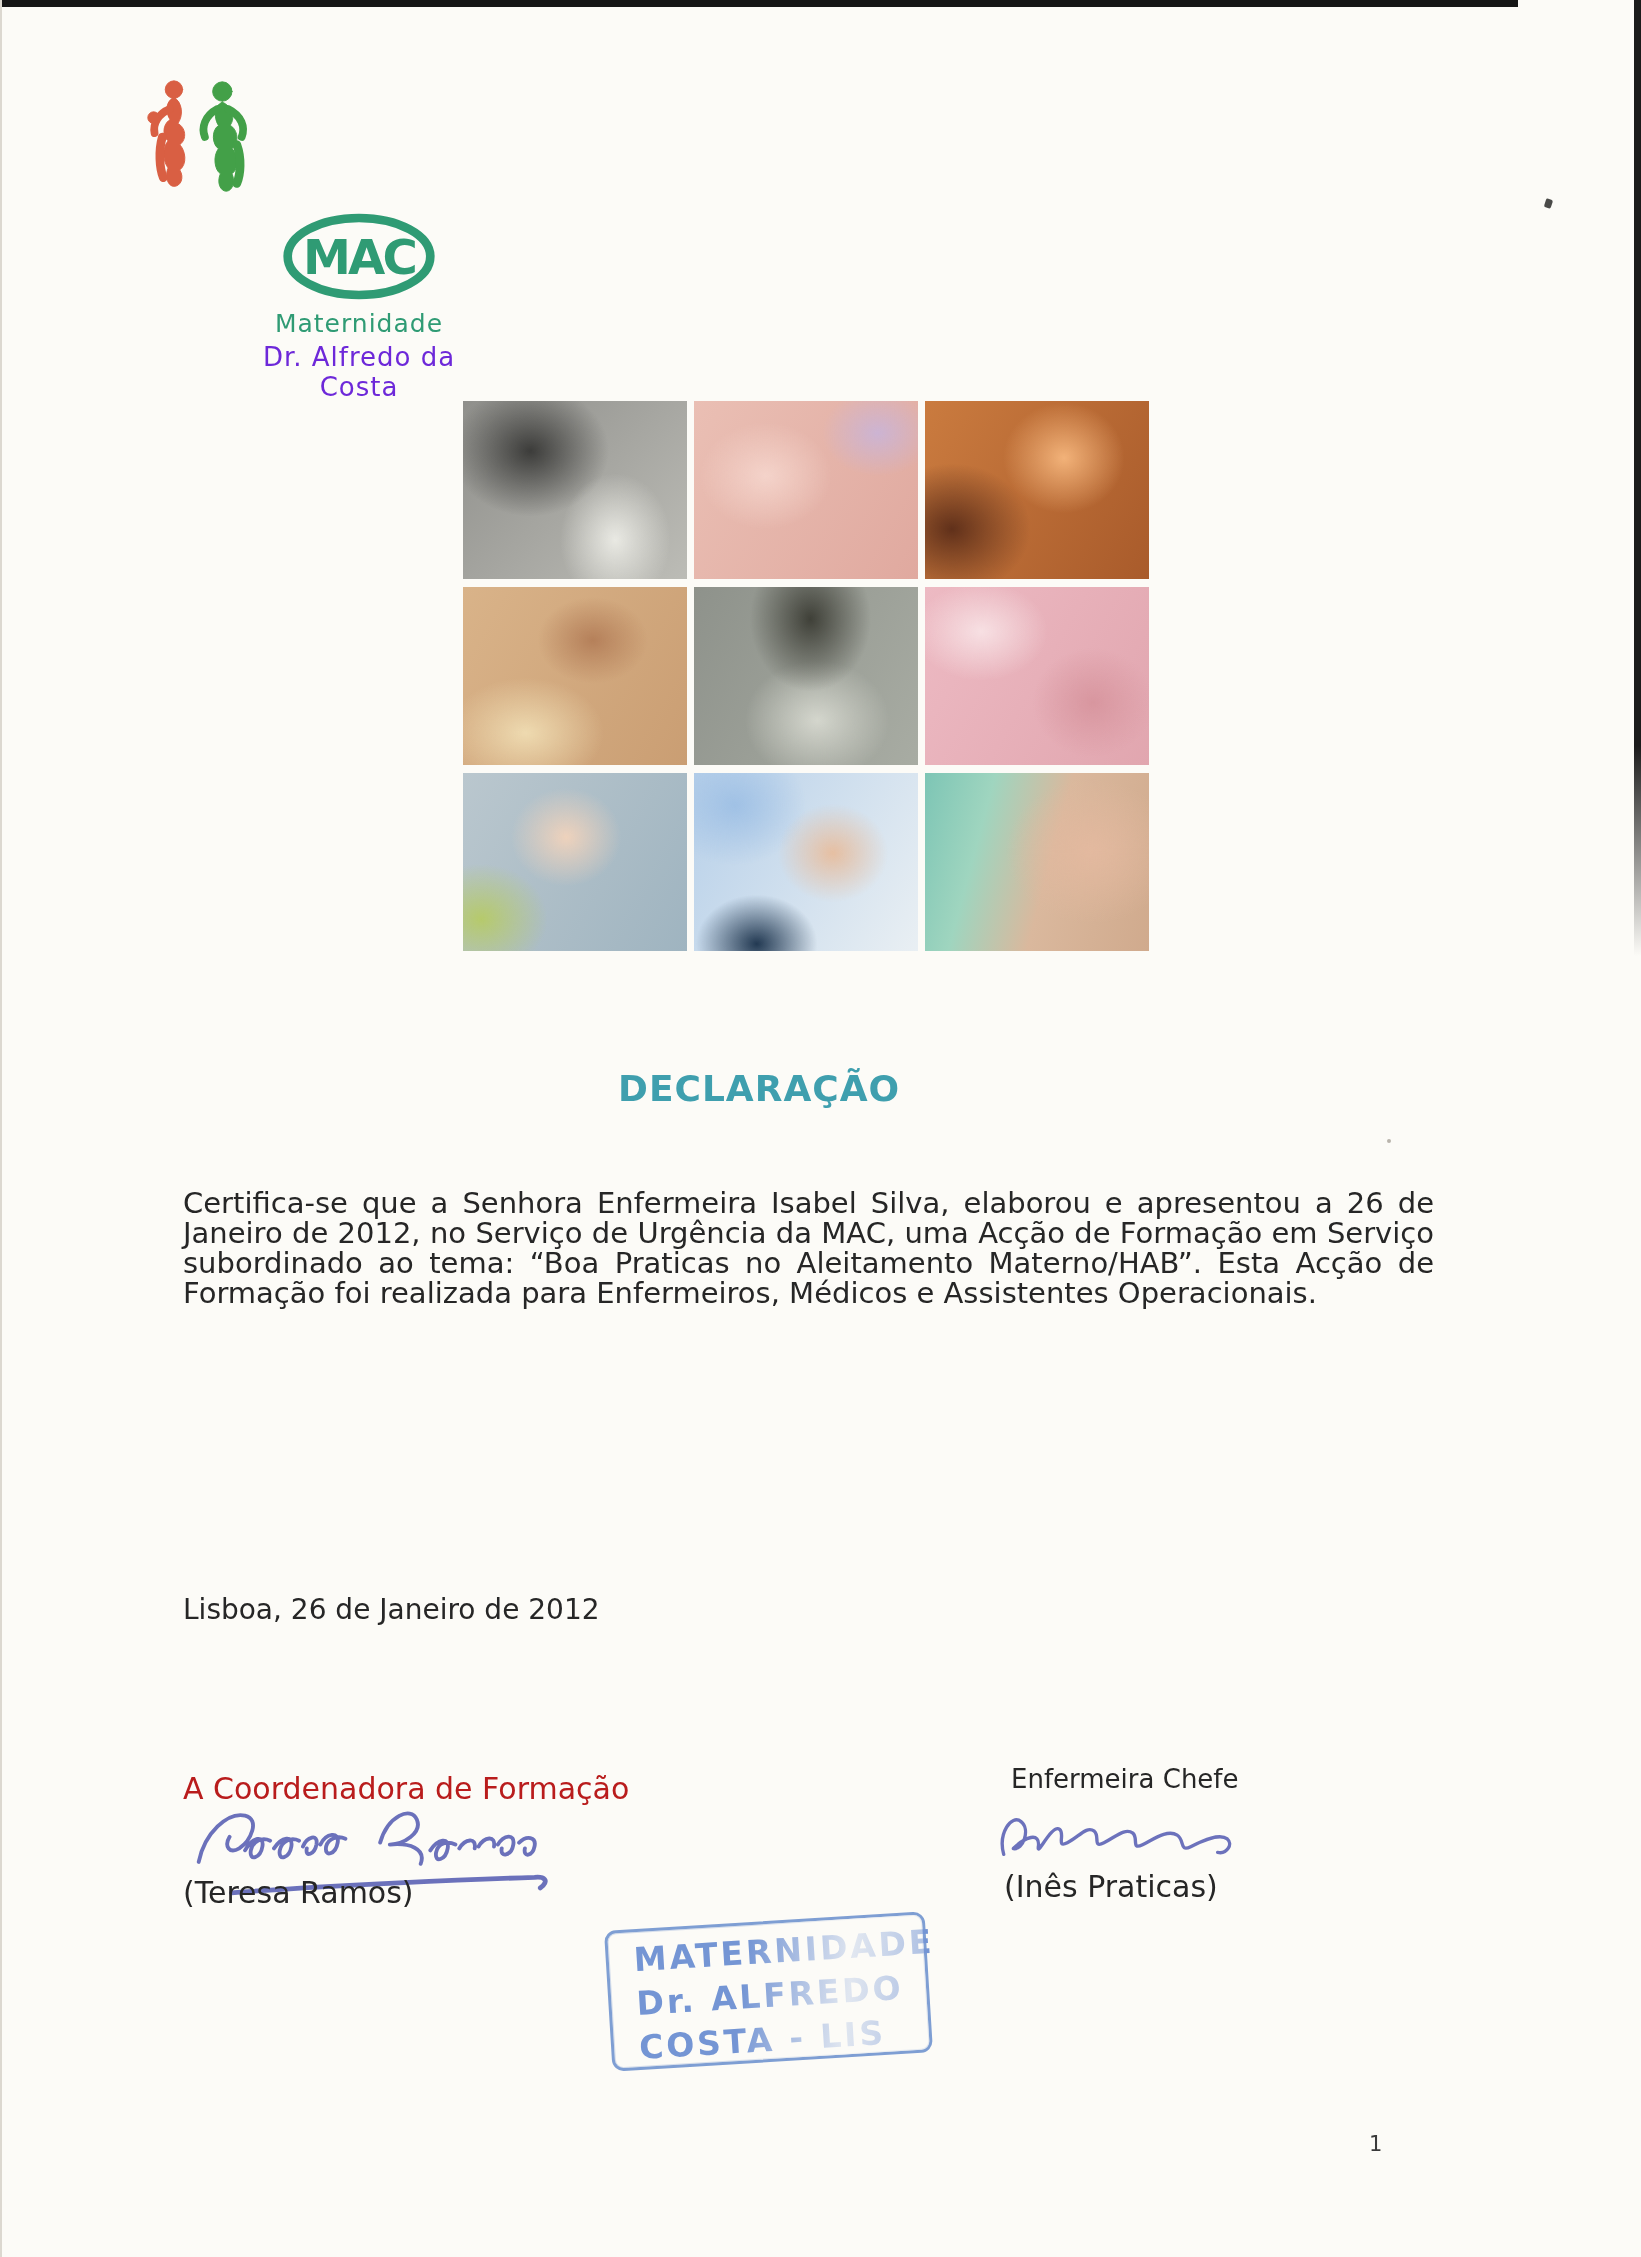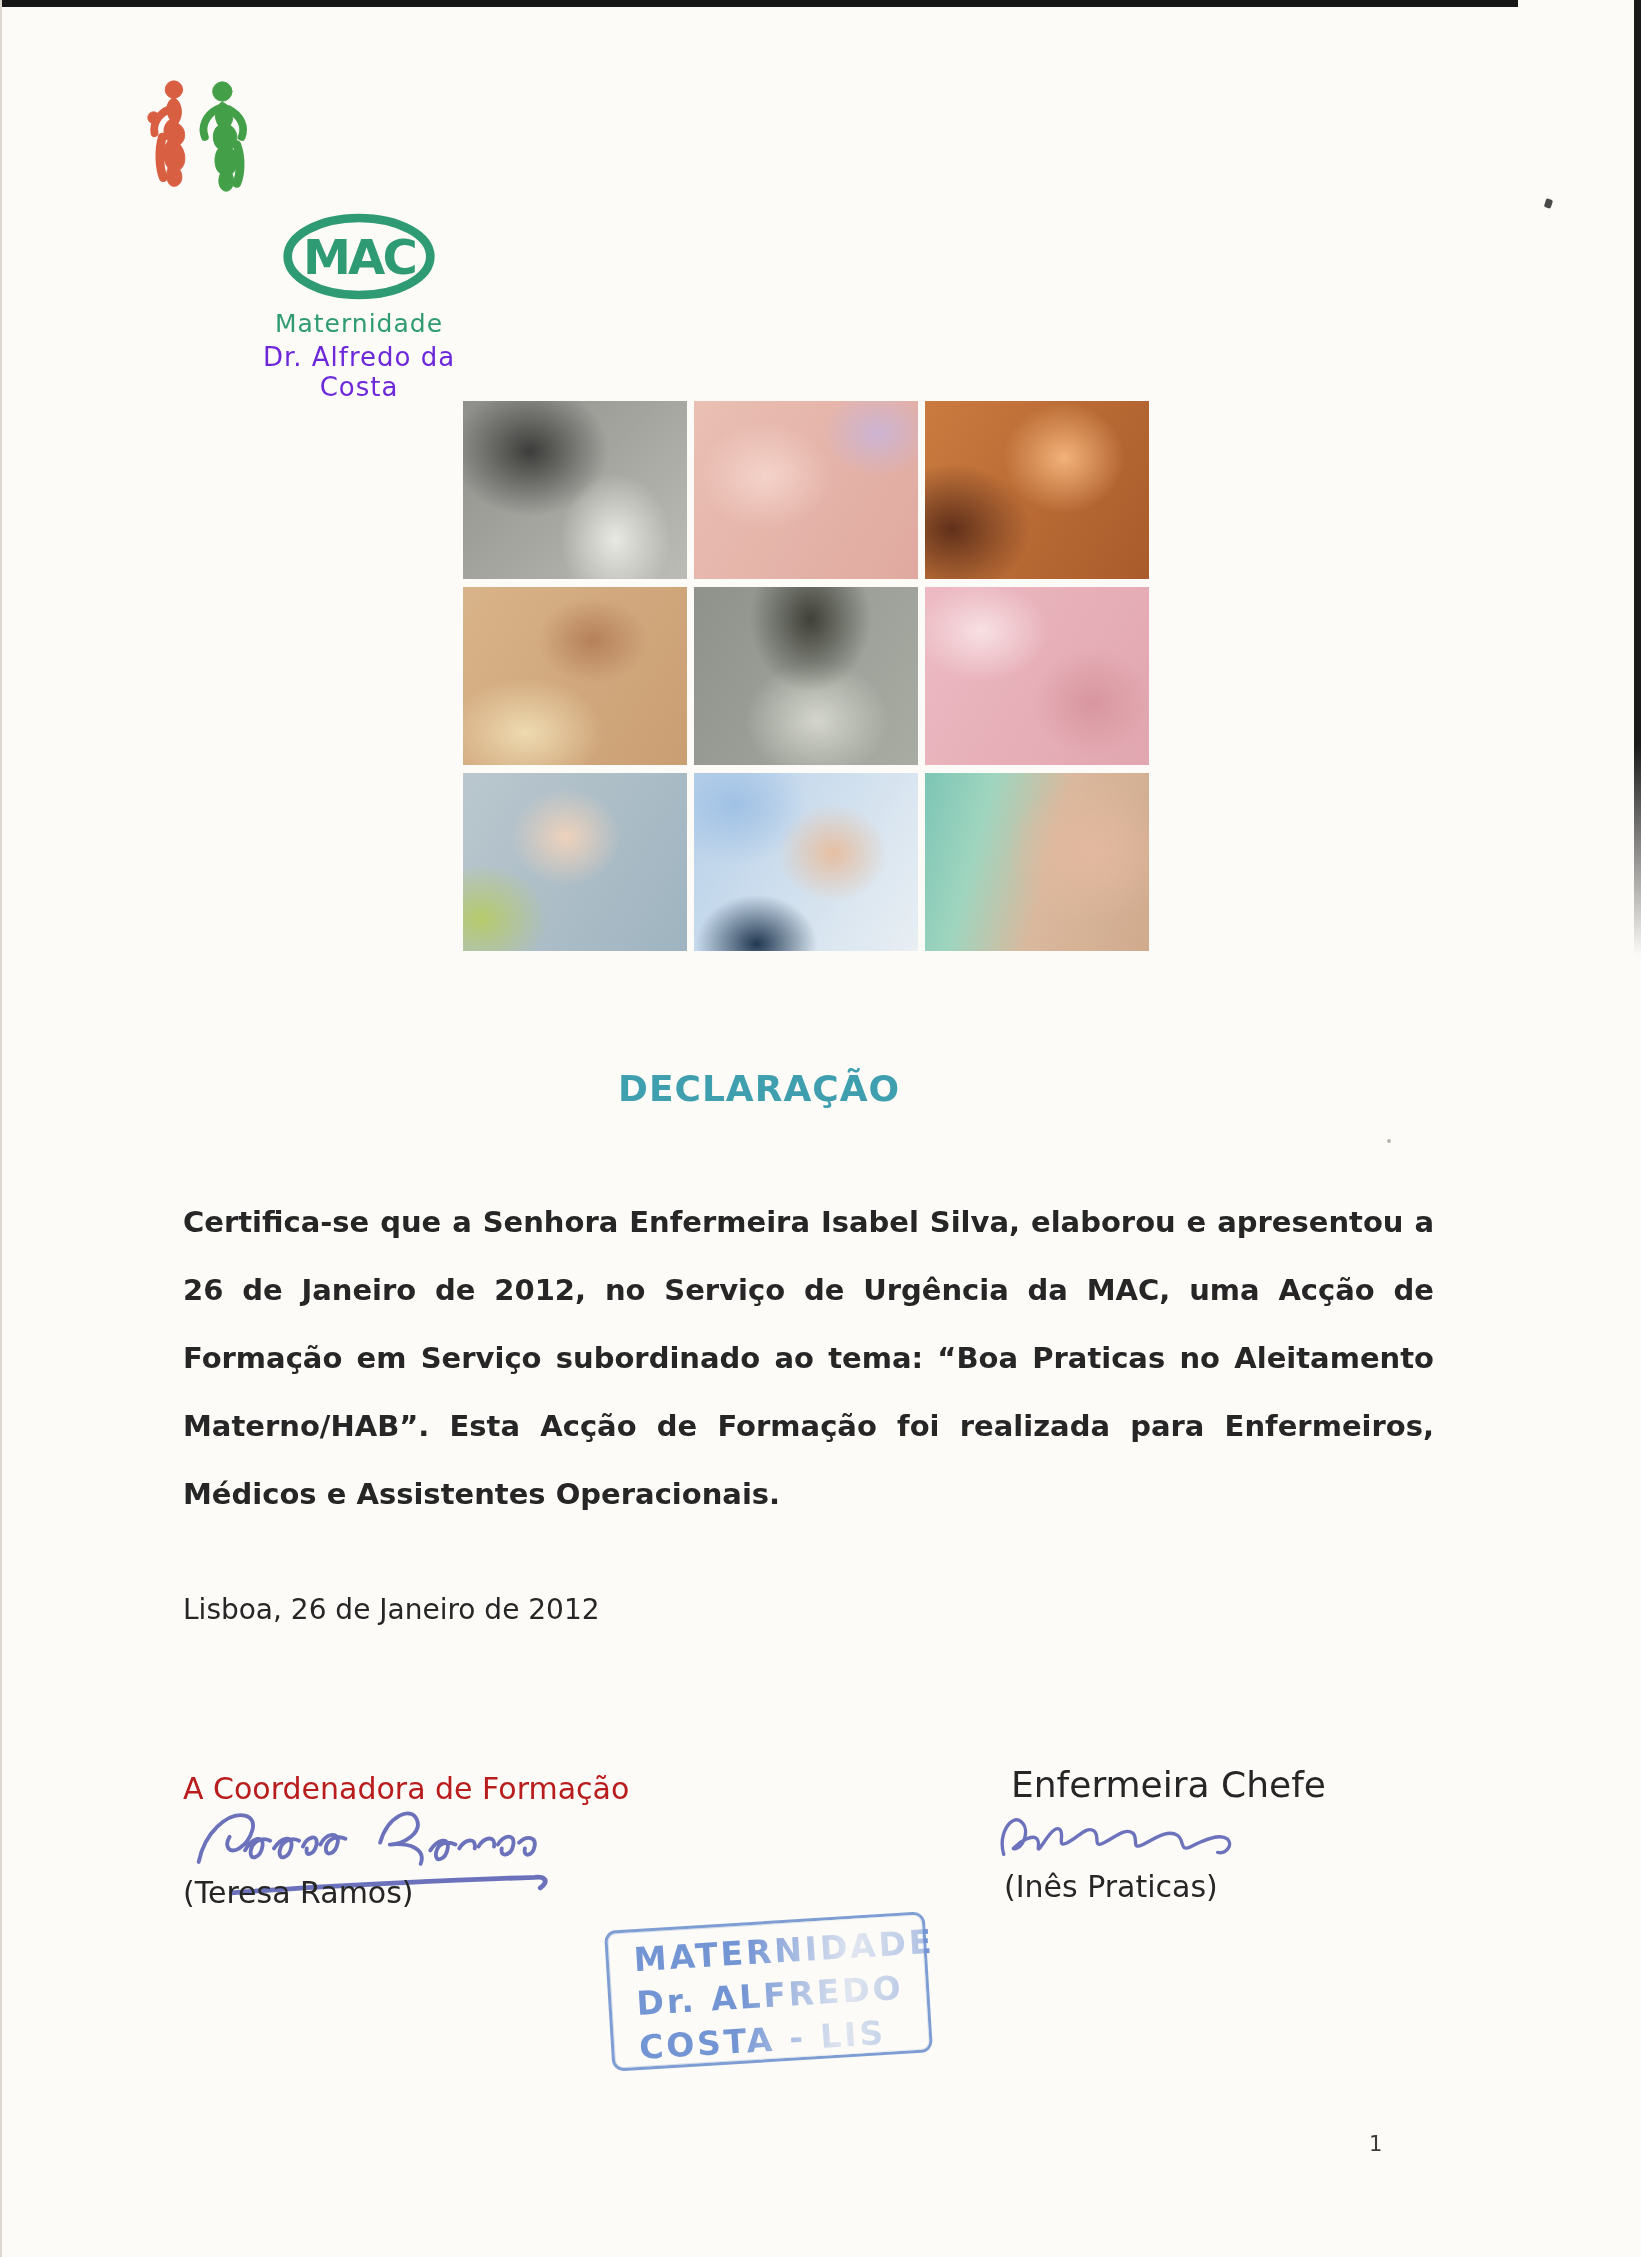--- a/index.html
+++ b/index.html
@@ -69,29 +69,29 @@
   .tile-9{background:
     radial-gradient(130px 111px at 74% 44%, #e3b99f 0%, rgba(227,185,159,0) 65%),
     linear-gradient(105deg,#7dc5b5 0%,#9fd5bf 26%,#dab89d 55%,#d0aa8d 100%);}
 
   
   .doc-title{left:618px;top:1068px;width:309px;text-align:left;
     font-size:36px;font-weight:bold;letter-spacing:1px;color:#3f9fae;}
 
   
   .body-par{left:183px;top:1188px;width:1251px;
-    font-size:29px;line-height:68px;text-align:justify;color:#262626;font-weight:bold;}
+    font-size:29px;line-height:30px;text-align:justify;color:#262626;}
 
   .date-line{left:183px;top:1593px;font-size:28px;color:#262626;}
 
   
   .sig-role-left{left:183px;top:1771px;font-size:30px;color:#b91c1c;}
   .sig-svg-left{left:191px;top:1798px;}
   .sig-name-left{left:183px;top:1875px;font-size:30px;color:#262626;}
-  .sig-role-right{left:1011px;top:1764px;font-size:36px;color:#262626;}
+  .sig-role-right{left:1011px;top:1764px;font-size:26px;color:#262626;}
   .sig-svg-right{left:996px;top:1804px;}
   .sig-name-right{left:1004px;top:1869px;font-size:30px;color:#262626;}
   .ink{stroke:#5c63b5;fill:none;stroke-linecap:round;stroke-linejoin:round;opacity:.9;}
 
   
   .stamp{left:608px;top:1921px;width:321px;height:141px;
     border:3.9px solid rgba(98,137,203,.82);border-radius:11.6px;
     box-shadow:inset 0 0 0 1px rgba(98,137,203,.25);
     transform:rotate(-3.5deg);transform-origin:50% 50%;
     padding:5.8px 0 0 25px;box-sizing:border-box;}

